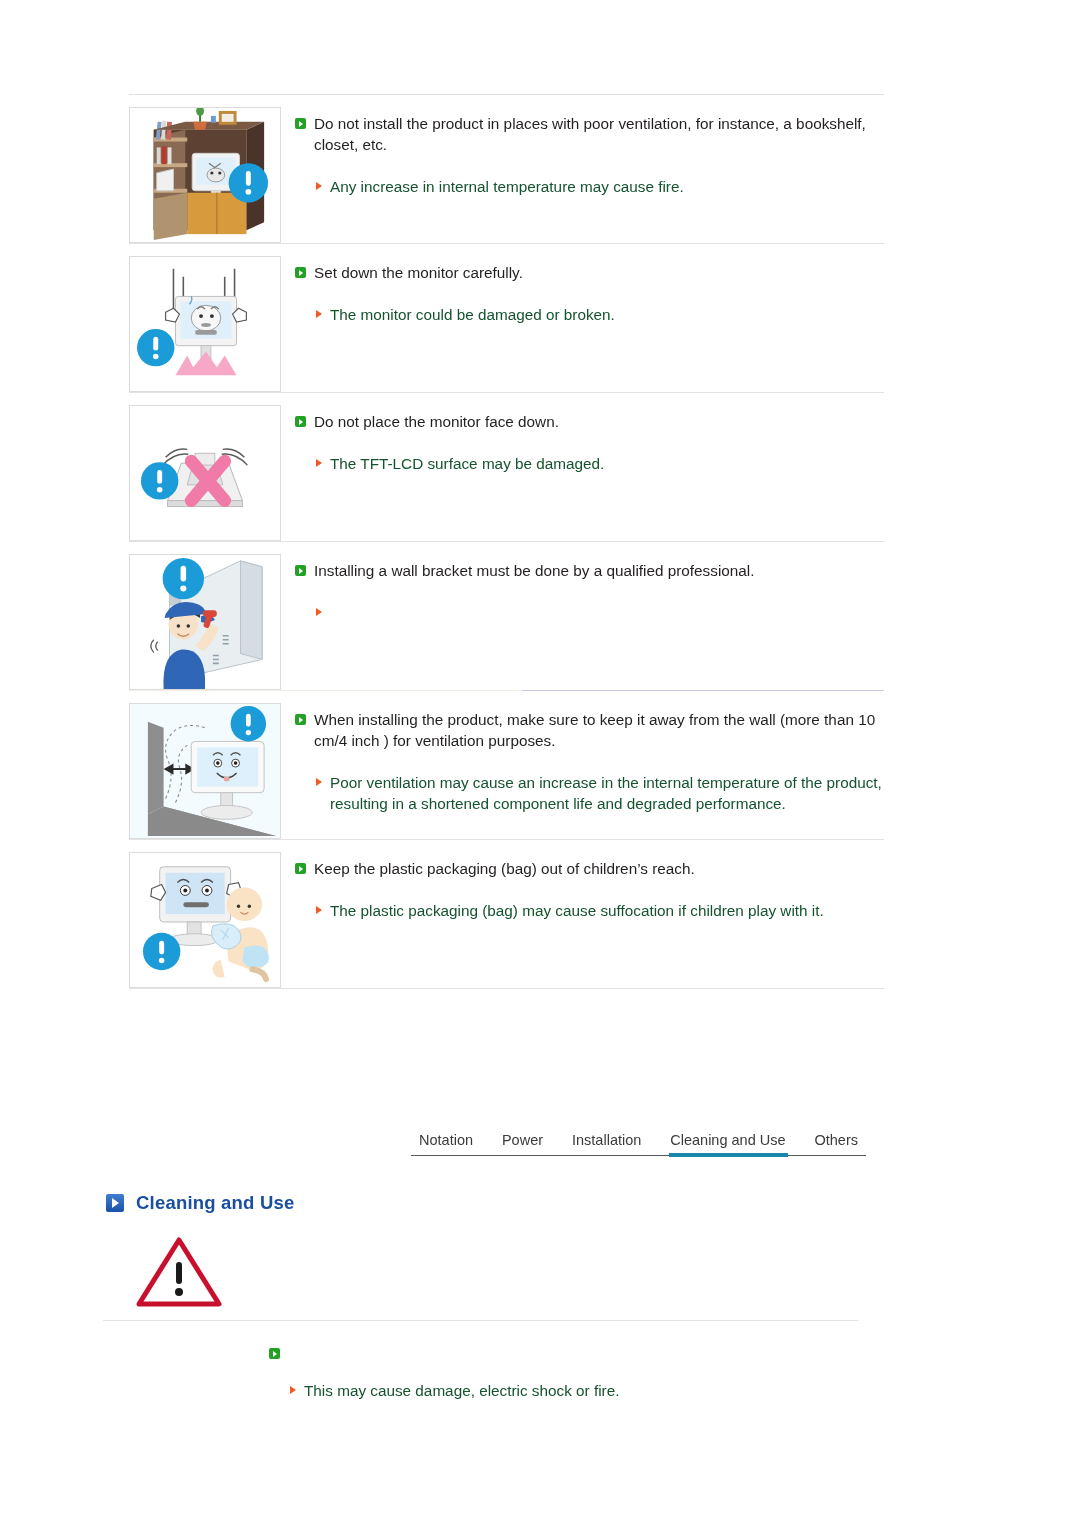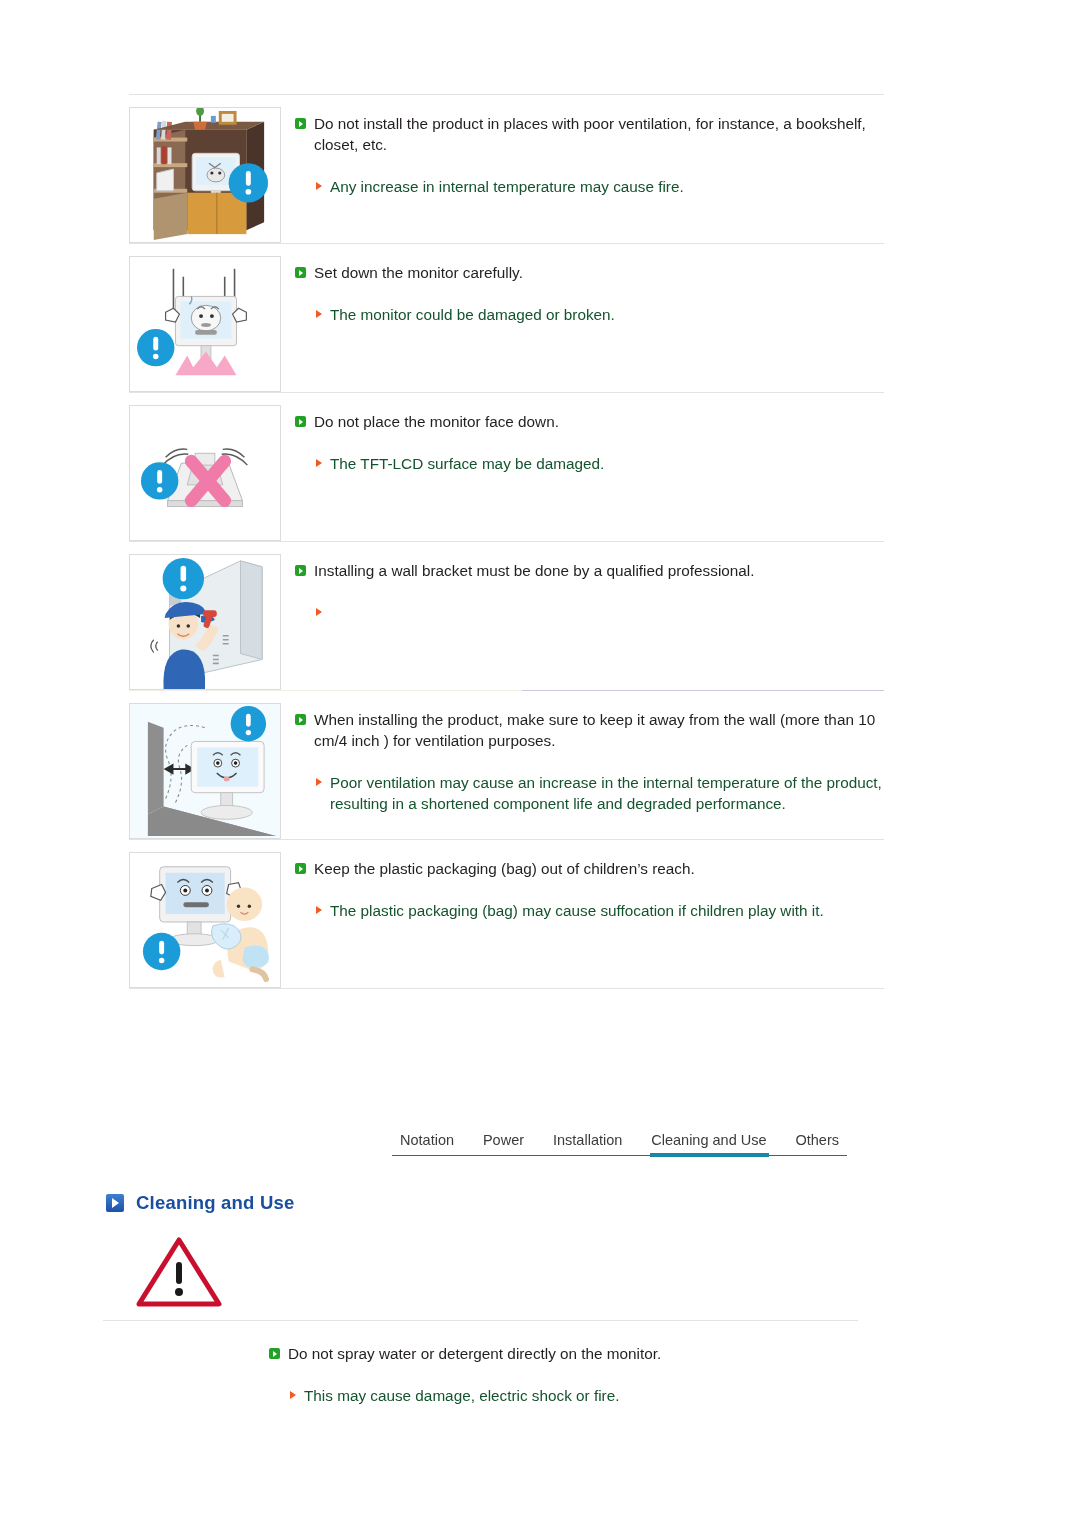--- a/index.html
+++ b/index.html
@@ -104,21 +104,21 @@
     border-top: 4.5px solid transparent;
     border-bottom: 4.5px solid transparent;
     margin-right: 8px;
     margin-top: 6px;
   }
   .bul span.t, .sub span.t { display: block; }
 
   
   .tabs-wrap {
     position: absolute;
-    left: 392px;
+    left: 411px;
     top: 1132px;
     width: 455px;
   }
   .tabs {
     display: flex;
     align-items: flex-end;
     justify-content: space-between;
     font-size: 14.5px;
     color: #3b3b3b;
     padding: 0 6px 7px 6px;
@@ -563,21 +563,20 @@
           <circle cx="44" cy="58" r="4" fill="#1a1a1a"></circle>
         </svg>
       </div>
     </div>
 
     <div class="clean-div"></div>
 
     <div class="bottom-pad">
       <div class="bul">
         <span class="gsq"></span>
-        <span class="t">Do not spray water or detergent directly on the monitor.</span>
       </div>
       <div class="sub">
         <span class="otri"></span>
         <span class="t">This may cause damage, electric shock or fire.</span>
       </div>
     </div>
 
   </div>
 
 </div>

